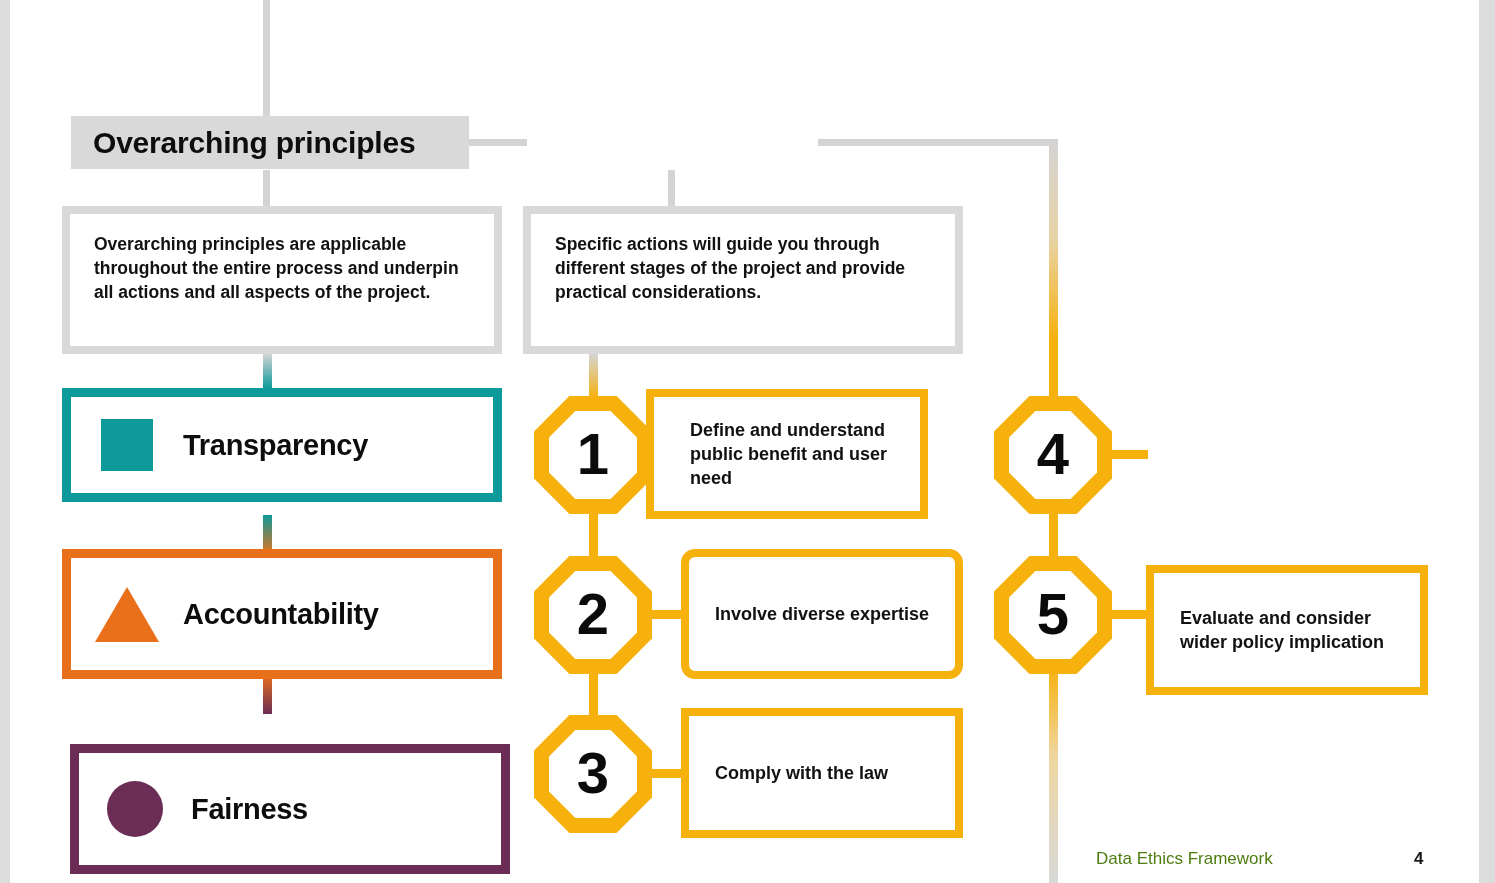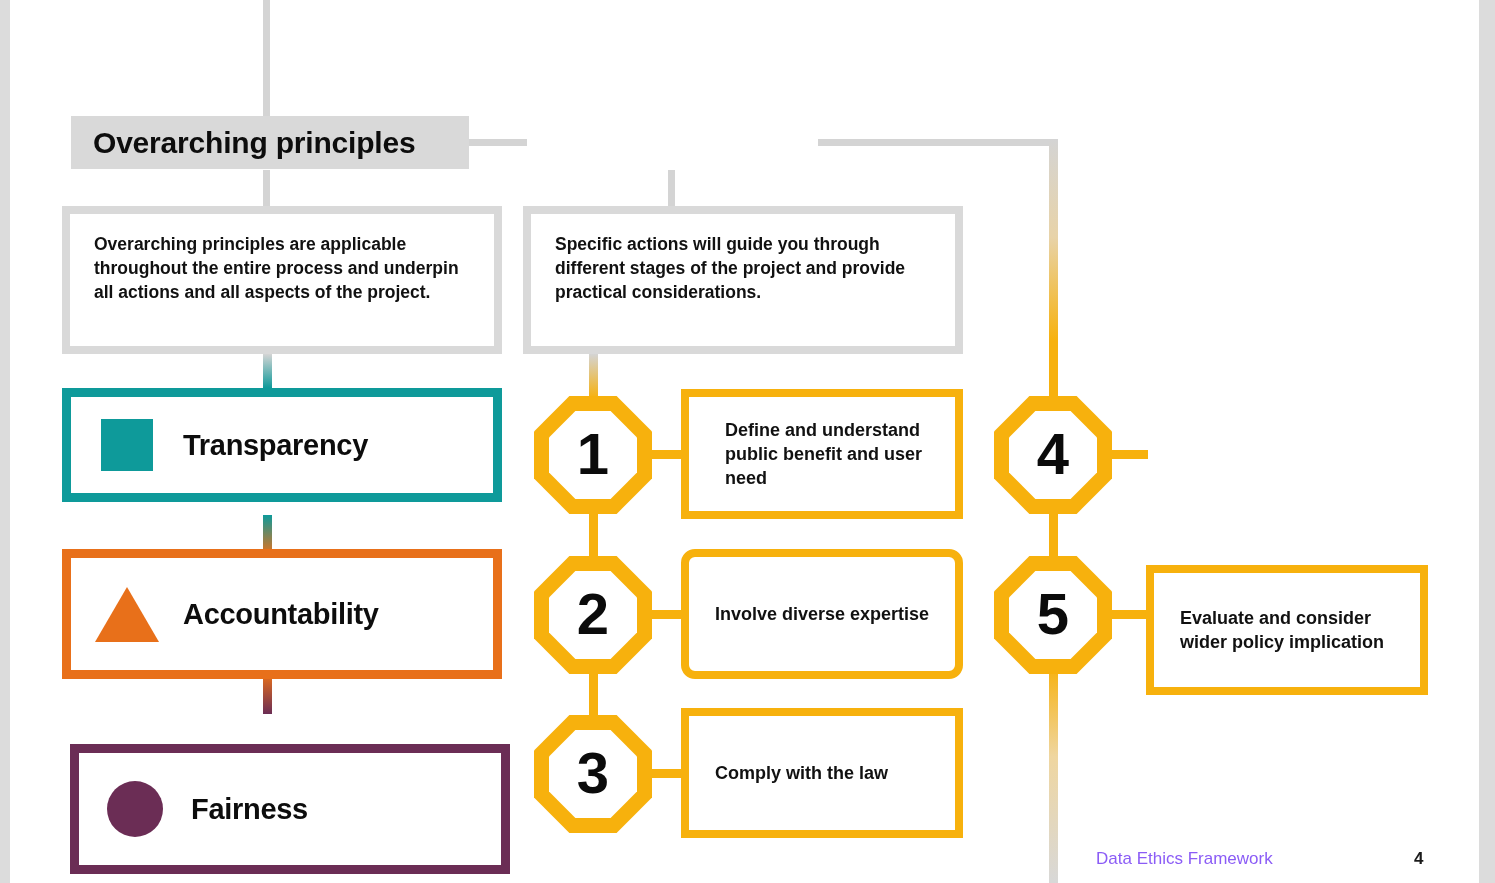--- a/index.html
+++ b/index.html
@@ -146,21 +146,21 @@
     color: #111111;
   }
 
   
   .seg { position: absolute; }
 
   
   .footer-label {
     position: absolute;
     font-size: 17px;
-    color: #8b5cf6;
+    color: #4d7c0f;
     font-weight: normal;
     white-space: nowrap;
   }
   .footer-page {
     position: absolute;
     font-size: 17px;
     color: #1a1a1a;
     font-weight: bold;
   }
 </style>
@@ -263,21 +263,21 @@
     <span class="oct-inner">
       <span class="oct-num">4</span>
     </span>
   </div>
   <div class="octagon" style="left:994px; top:556px;">
     <span class="oct-inner">
       <span class="oct-num">5</span>
     </span>
   </div>
 
-  <div class="action-box" style="left:681px; top:389px; width:282px; height:130px;padding-left:36px;">
+  <div class="action-box" style="left:646px; top:389px; width:282px; height:130px;padding-left:36px;">
     <span>Define and understand public benefit and user need</span>
   </div>
   <div class="action-box" style="left:681px; top:549px; width:282px; height:130px;border-radius:14px;">
     <span>Involve diverse expertise</span>
   </div>
   <div class="action-box" style="left:681px; top:708px; width:282px; height:130px;">
     <span>Comply with the law</span>
   </div>
   <div class="action-box" style="left:1146px; top:549px; width:282px; height:130px;margin-top:16px;">
     <span>Evaluate and consider wider policy implication</span>

